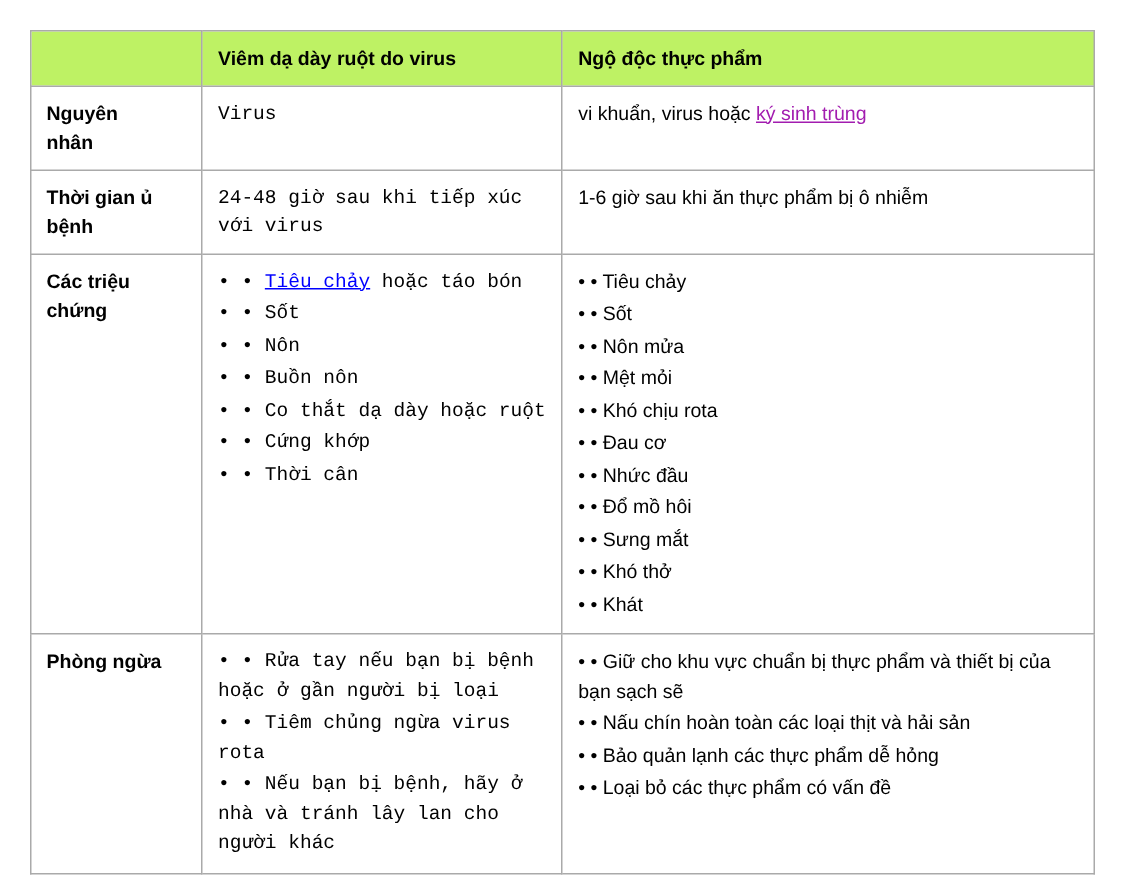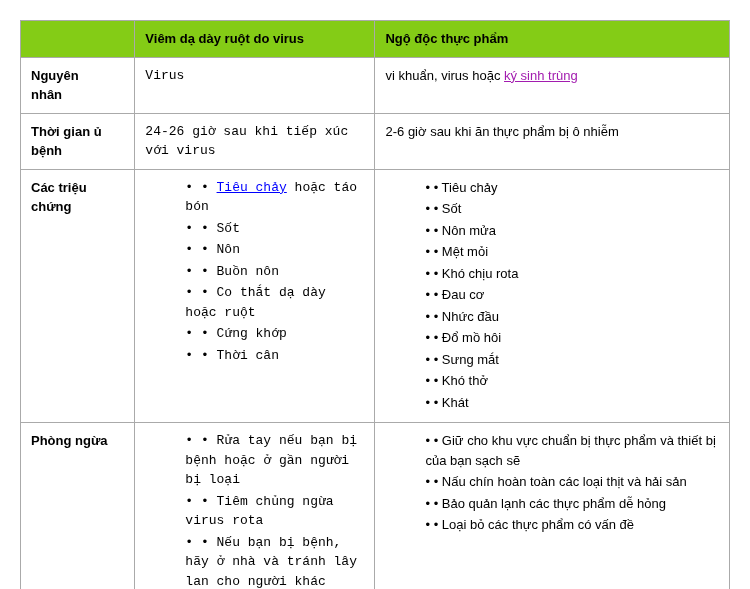--- a/index.html
+++ b/index.html
@@ -17,21 +17,21 @@
     }
     th, td {
       border: 1px solid #aaa;
       padding: 8px 10px;
       vertical-align: top;
       line-height: 1.5;
     }
     th {
       font-weight: bold;
       text-align: left;
-      background: #84cc16;
+      background: #bef264;
     }
     .col-label {
       width: 100px;
       font-weight: bold;
     }
     .col-virus {
       width: 210px;
       font-family: Liberation Mono, monospace;
     }
     .col-food {
@@ -50,21 +50,20 @@
     ul.symptom-list {
       list-style: none;
       padding: 0;
       margin: 0;
     }
     ul.symptom-list li::before {
       content: "• ";
     }
     ul.symptom-list li {
       margin-bottom: 2px;
-      margin-left: 40px;
     }
     .inline-link {
       color: #00f;
       text-decoration: underline;
     }
   </style>
 </head>
 <body>
 
 <table>
@@ -87,24 +86,24 @@
       <td class="col-food">
         <span>vi khuẩn, virus hoặc </span><a class="link-style">ký sinh trùng</a>
       </td>
     </tr>
 
     <tr>
       <td class="col-label">
         <span class="bold-label">Thời gian ủ bệnh</span>
       </td>
       <td class="col-virus">
-        <span>24-26 giờ sau khi tiếp xúc với virus</span>
+        <span>24-48 giờ sau khi tiếp xúc với virus</span>
       </td>
       <td class="col-food">
-        <span>2-6 giờ sau khi ăn thực phẩm bị ô nhiễm</span>
+        <span>1-6 giờ sau khi ăn thực phẩm bị ô nhiễm</span>
       </td>
     </tr>
 
     <tr>
       <td class="col-label">
         <span class="bold-label">Các triệu chứng</span>
       </td>
       <td class="col-virus">
         <ul class="symptom-list">
           <li>• <a class="inline-link">Tiêu chảy</a> hoặc táo bón</li>

